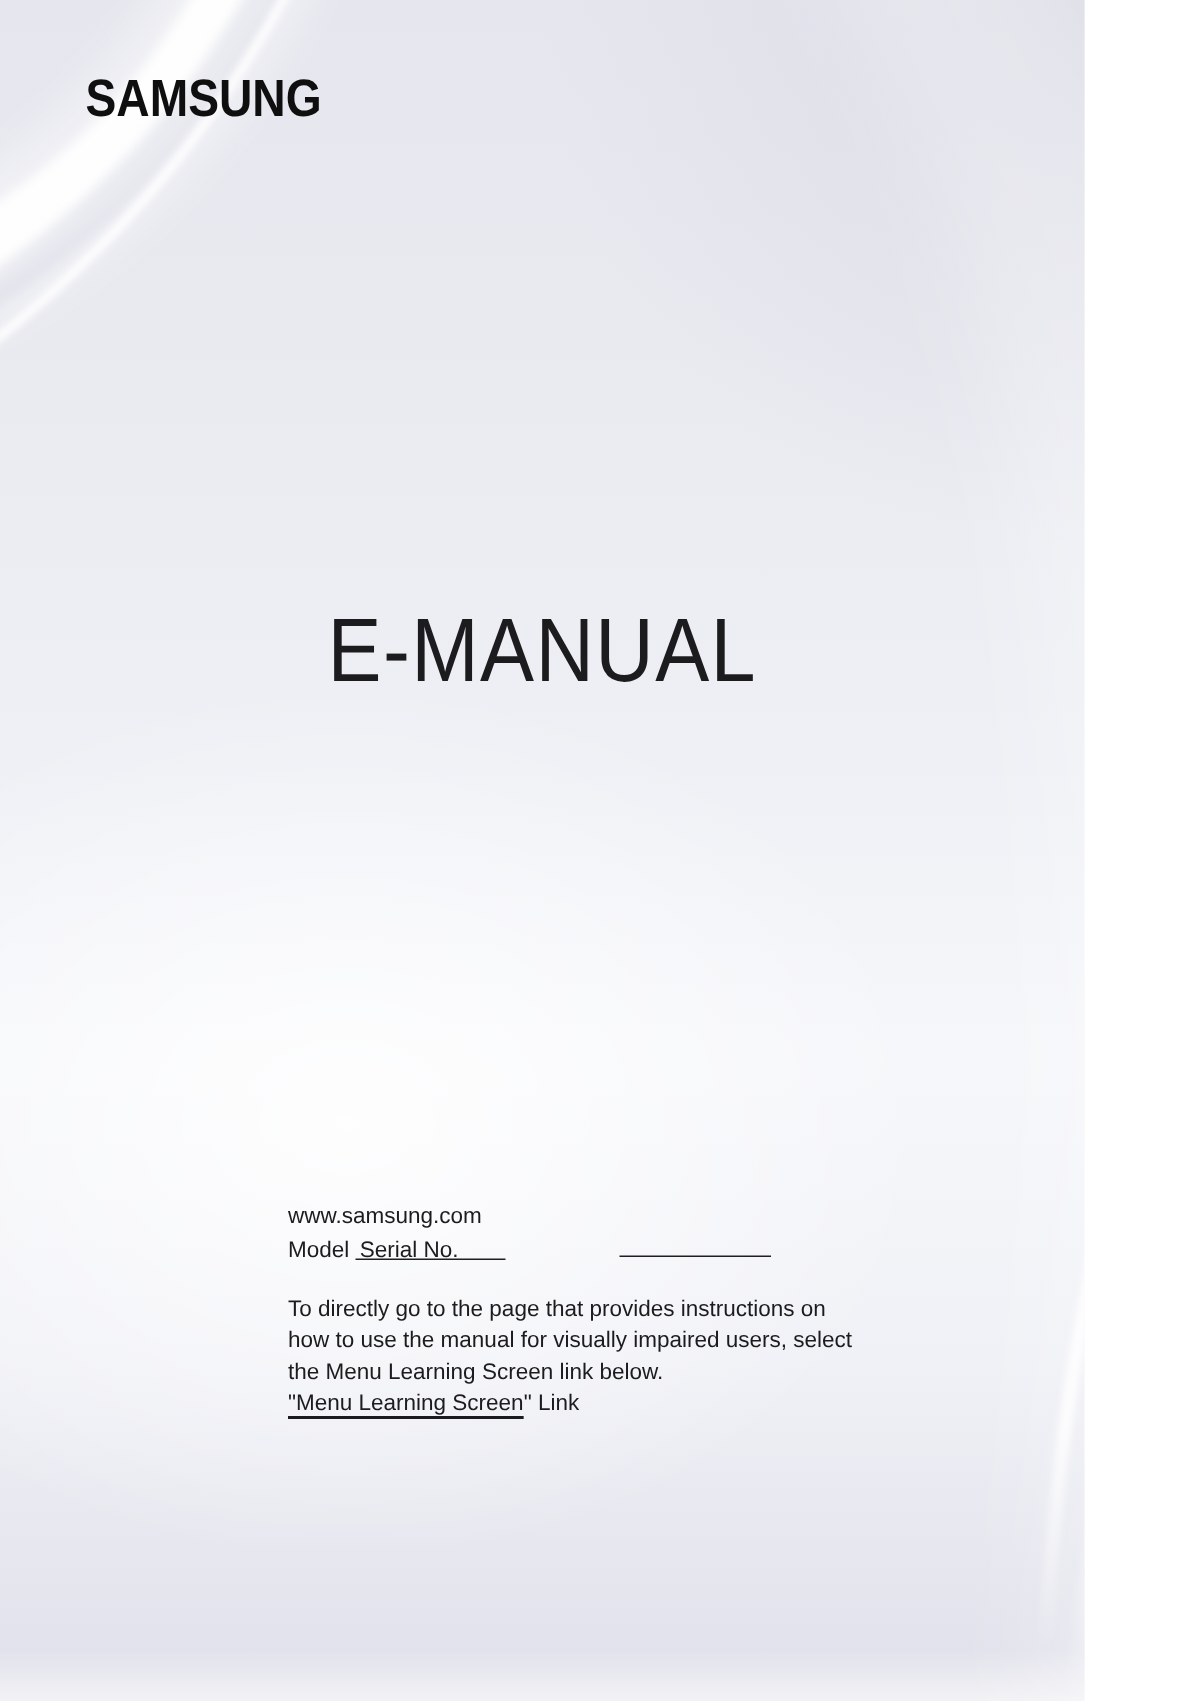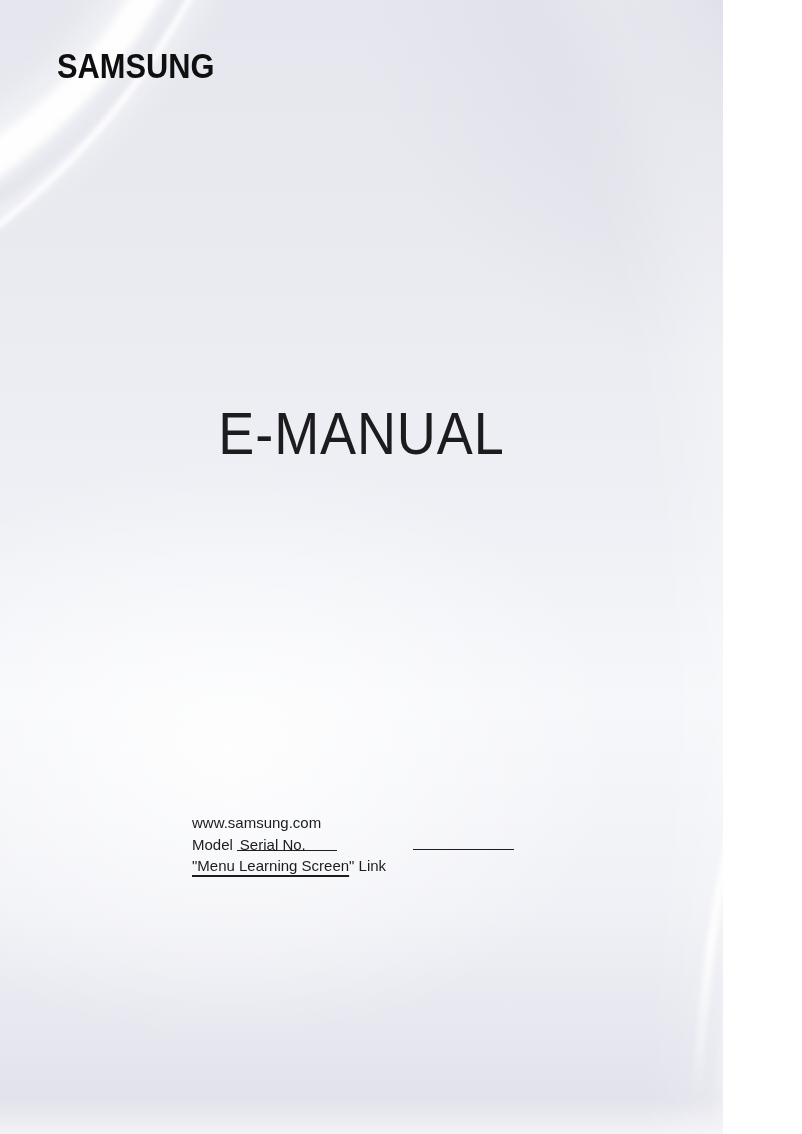--- a/index.html
+++ b/index.html
@@ -27,21 +27,21 @@
     position:absolute;left:0;right:0;top:399px;text-align:center;
     font-size:60px;font-weight:300;letter-spacing:1px;color:#1c1c1e;
     transform:scaleX(.9);transform-origin:center;
     white-space:nowrap;
   }
   .info{
     position:absolute;left:192px;top:788px;width:440px;
     font-size:15px;line-height:21px;color:#1c1c1e;
   }
   .line{white-space:nowrap;}
-  .website{margin-top:24px;}
+  .website{margin-top:12px;}
   .model-line{white-space:nowrap;}
   .blank{
     display:inline-block;border-bottom:1.6px solid #1f1f22;
     height:17px;vertical-align:baseline;box-sizing:border-box;
   }
   .blank-serial{width:100px;margin-left:4px;padding-left:3px;}
   .blank-2{width:101px;margin-left:76px;}
   .note{margin-top:18px;}
   .link-line{white-space:nowrap;}
   .link-quoted{
@@ -100,20 +100,25 @@
 
     <div class="info">
 
 
       <div class="line website">www.samsung.com</div>
 
       <div class="model-line">
         <span>Model</span><span class="blank blank-serial">Serial No.</span><span class="blank blank-2"></span>
       </div>
 
+      <div class="note">
+          <div class="line">To directly go to the page that provides instructions on</div>
+          <div class="line">how to use the manual for visually impaired users, select</div>
+          <div class="line">the Menu Learning Screen link below.</div>
+        </div>
 
       <div class="line link-line">
         <span class="link-quoted">"Menu Learning Screen</span><span>" Link</span>
       </div>
 
     </div>
   </div>
 </div>
 
 </body></html>

